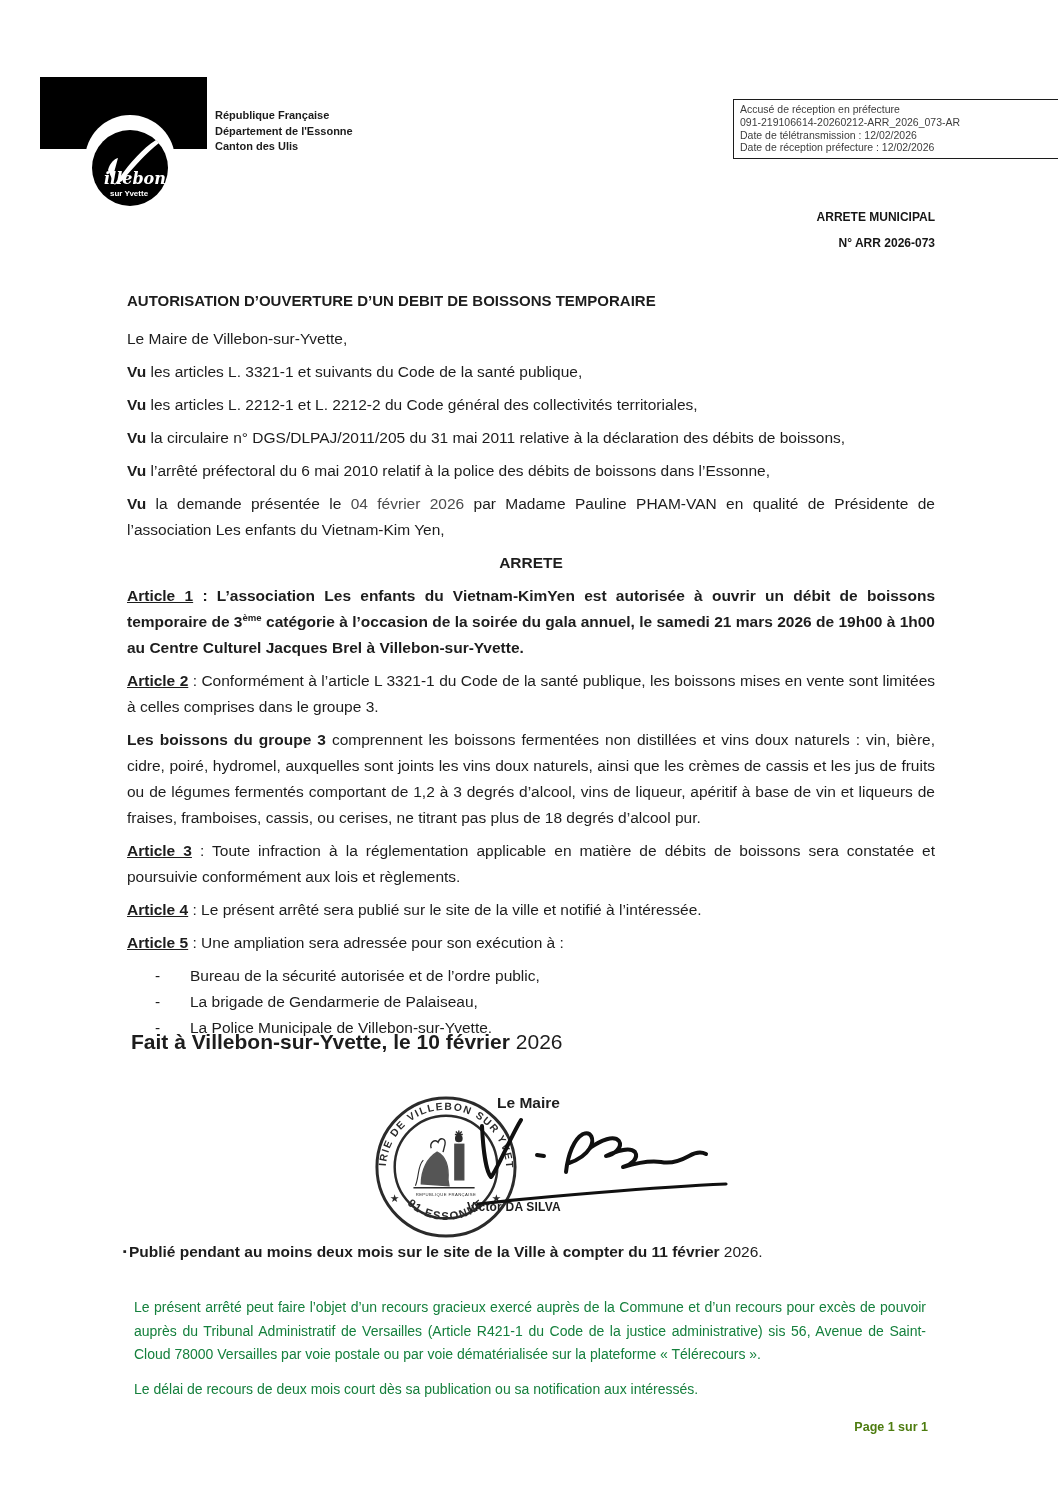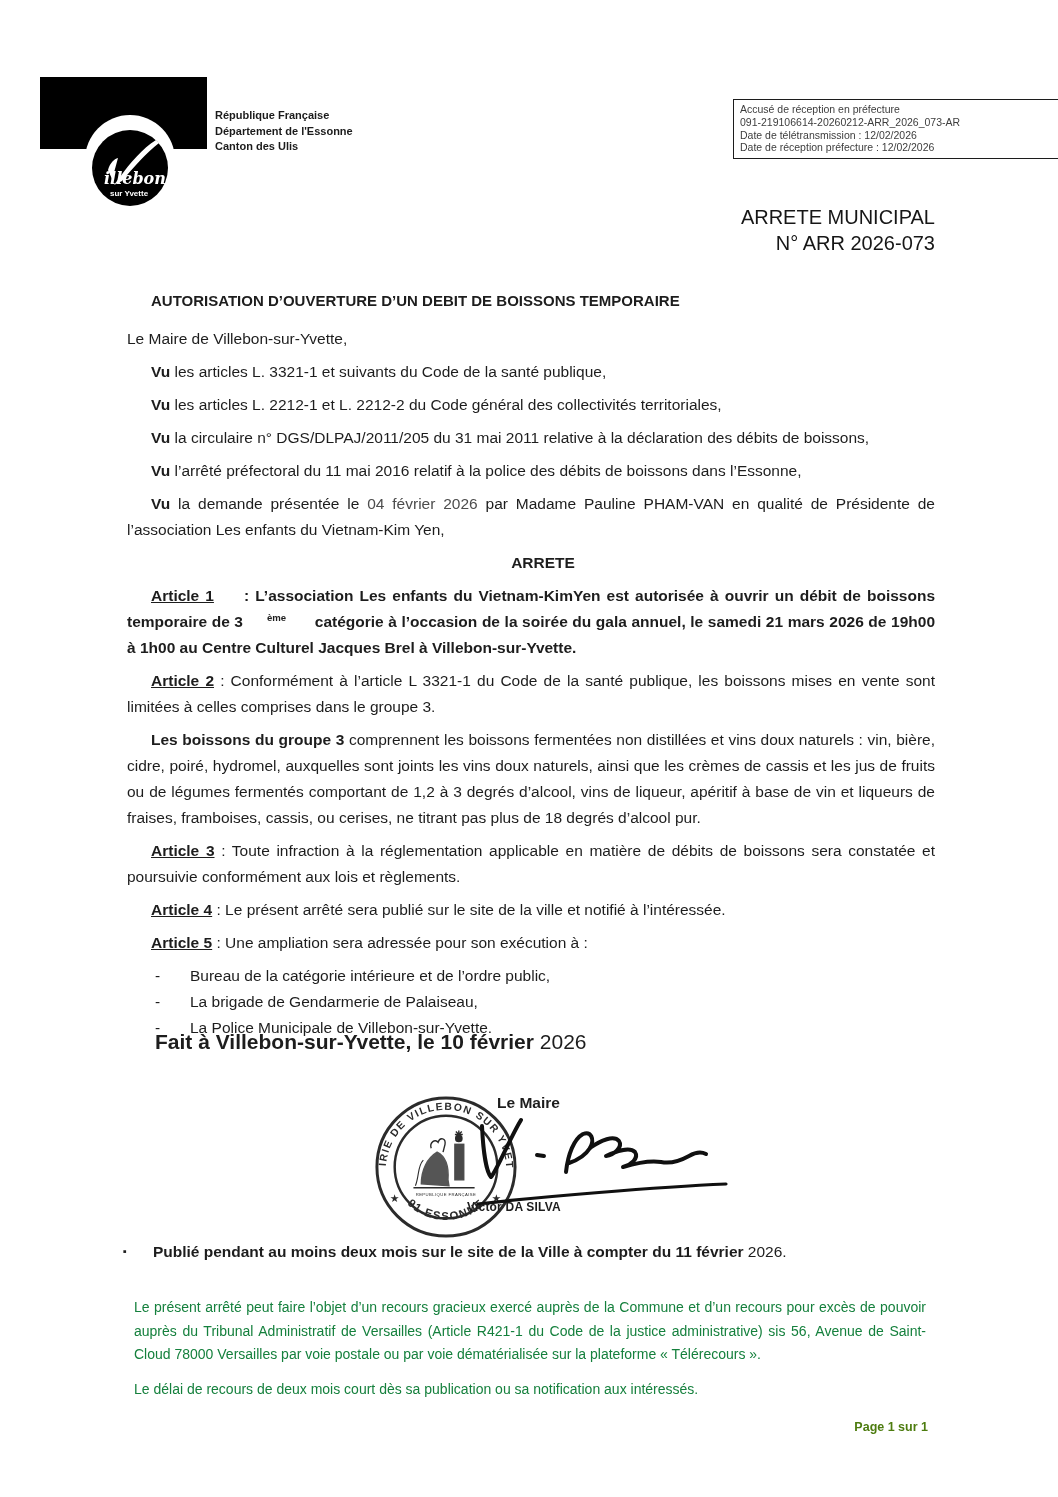--- a/index.html
+++ b/index.html
@@ -13,28 +13,28 @@
   }
   
   .logo-svg{position:absolute;left:38px;top:75px;}
   .authority{position:absolute;left:215px;top:108px;font-size:11px;font-weight:700;line-height:15.5px;color:#1b1b1b;}
   .receipt-box{
     position:absolute;left:733px;top:99px;width:330px;
     border:1.5px solid #1c1c1c;padding:3px 6px 4px 6px;
     font-size:10.5px;line-height:12.8px;color:#3d3d3d;
     box-sizing:border-box;
   }
-  .title-block{position:absolute;top:204px;right:123px;text-align:right;font-size:20px;font-weight:400;line-height:26px;color:#161616;}
+  .title-block{position:absolute;top:204px;right:123px;text-align:right;font-size:12px;font-weight:700;line-height:26px;color:#161616;}
   
   #doc-body{position:absolute;left:127px;top:288px;width:808px;font-size:15.5px;line-height:26px;}
   #doc-body p{margin:0 0 7px 0;}
   p.p-heading{font-weight:700;font-size:15px;margin:0 0 12px 0 !important;}
   p.p-center{text-align:center;}
   p.p-justify{text-align:justify;}
-  .b{font-weight:700;margin-left:24px;}
+  .b{font-weight:700;}
   .u{text-decoration:underline;}
   .light{color:#4d4d4d;}
   sup{font-size:0.62em;line-height:0;}
   .p-list{margin:0 0 7px 0;}
   .li{display:flex;line-height:26px;}
   .li .dash{width:35px;padding-left:28px;box-sizing:content-box;flex:0 0 auto;width:35px;}
   
   .fait-line{position:absolute;left:131px;top:1030px;font-size:21px;}
   .role-label{position:absolute;left:497px;top:1094px;font-size:15.5px;font-weight:700;}
   .stamp-svg{position:absolute;left:372px;top:1093px;}
@@ -79,33 +79,33 @@
     <div>ARRETE MUNICIPAL</div>
     <div>N° ARR 2026-073</div>
   </div>
 
   <div id="doc-body">
       <p class="p-heading"><span class="b">AUTORISATION D’OUVERTURE D’UN DEBIT DE BOISSONS TEMPORAIRE</span></p>
       <p class="p-normal"><span>Le Maire de Villebon-sur-Yvette,</span></p>
       <p class="p-normal"><span class="b">Vu</span><span> les articles L. 3321-1 et suivants du Code de la santé publique,</span></p>
       <p class="p-normal"><span class="b">Vu</span><span> les articles L. 2212-1 et L. 2212-2 du Code général des collectivités territoriales,</span></p>
       <p class="p-normal"><span class="b">Vu</span><span> la circulaire n° DGS/DLPAJ/2011/205 du 31 mai 2011 relative à la déclaration des débits de boissons,</span></p>
-      <p class="p-normal"><span class="b">Vu</span><span> l’arrêté préfectoral du 11 mai 2016 relatif à la police des débits de boissons dans l’Essonne,</span></p>
+      <p class="p-normal"><span class="b">Vu</span><span> l’arrêté préfectoral du 6 mai 2010 relatif à la police des débits de boissons dans l’Essonne,</span></p>
       <p class="p-justify"><span class="b">Vu</span><span> la demande présentée le </span><span class="light">04 février 2026</span><span> par Madame Pauline PHAM-VAN en qualité de Présidente de l’association Les enfants du Vietnam-Kim Yen,</span></p>
       <p class="p-center"><span class="b">ARRETE</span></p>
       <p class="p-justify"><span class="b u">Article 1</span><span class="b"> : L’association Les enfants du Vietnam-KimYen est autorisée à ouvrir un débit de boissons temporaire de 3</span><sup class="b">ème</sup><span class="b"> catégorie à l’occasion de la soirée du gala annuel, le samedi 21 mars 2026 de 19h00 à 1h00 au Centre Culturel Jacques Brel à Villebon-sur-Yvette.</span></p>
       <p class="p-justify"><span class="b u">Article 2</span><span> : Conformément à l’article L 3321-1 du Code de la santé publique, les boissons mises en vente sont limitées à celles comprises dans le groupe 3.</span></p>
       <p class="p-justify"><span class="b">Les boissons du groupe 3</span><span> comprennent les boissons fermentées non distillées et vins doux naturels : vin, bière, cidre, poiré, hydromel, auxquelles sont joints les vins doux naturels, ainsi que les crèmes de cassis et les jus de fruits ou de légumes fermentés comportant de 1,2 à 3 degrés d’alcool, vins de liqueur, apéritif à base de vin et liqueurs de fraises, framboises, cassis, ou cerises, ne titrant pas plus de 18 degrés d’alcool pur.</span></p>
       <p class="p-justify"><span class="b u">Article 3</span><span> : Toute infraction à la réglementation applicable en matière de débits de boissons sera constatée et poursuivie conformément aux lois et règlements.</span></p>
       <p class="p-normal"><span class="b u">Article 4</span><span> : Le présent arrêté sera publié sur le site de la ville et notifié à l’intéressée.</span></p>
       <p class="p-normal"><span class="b u">Article 5</span><span> : Une ampliation sera adressée pour son exécution à :</span></p>
       <div class="p-list">
         <div class="li">
           <span class="dash">-</span>
-          <span>Bureau de la catégorie intérieure et de l’ordre public,</span>
+          <span>Bureau de la sécurité autorisée et de l’ordre public,</span>
         </div>
         <div class="li">
           <span class="dash">-</span>
           <span>La brigade de Gendarmerie de Palaiseau,</span>
         </div>
         <div class="li">
           <span class="dash">-</span>
           <span>La Police Municipale de Villebon-sur-Yvette.</span>
         </div>
       </div>

